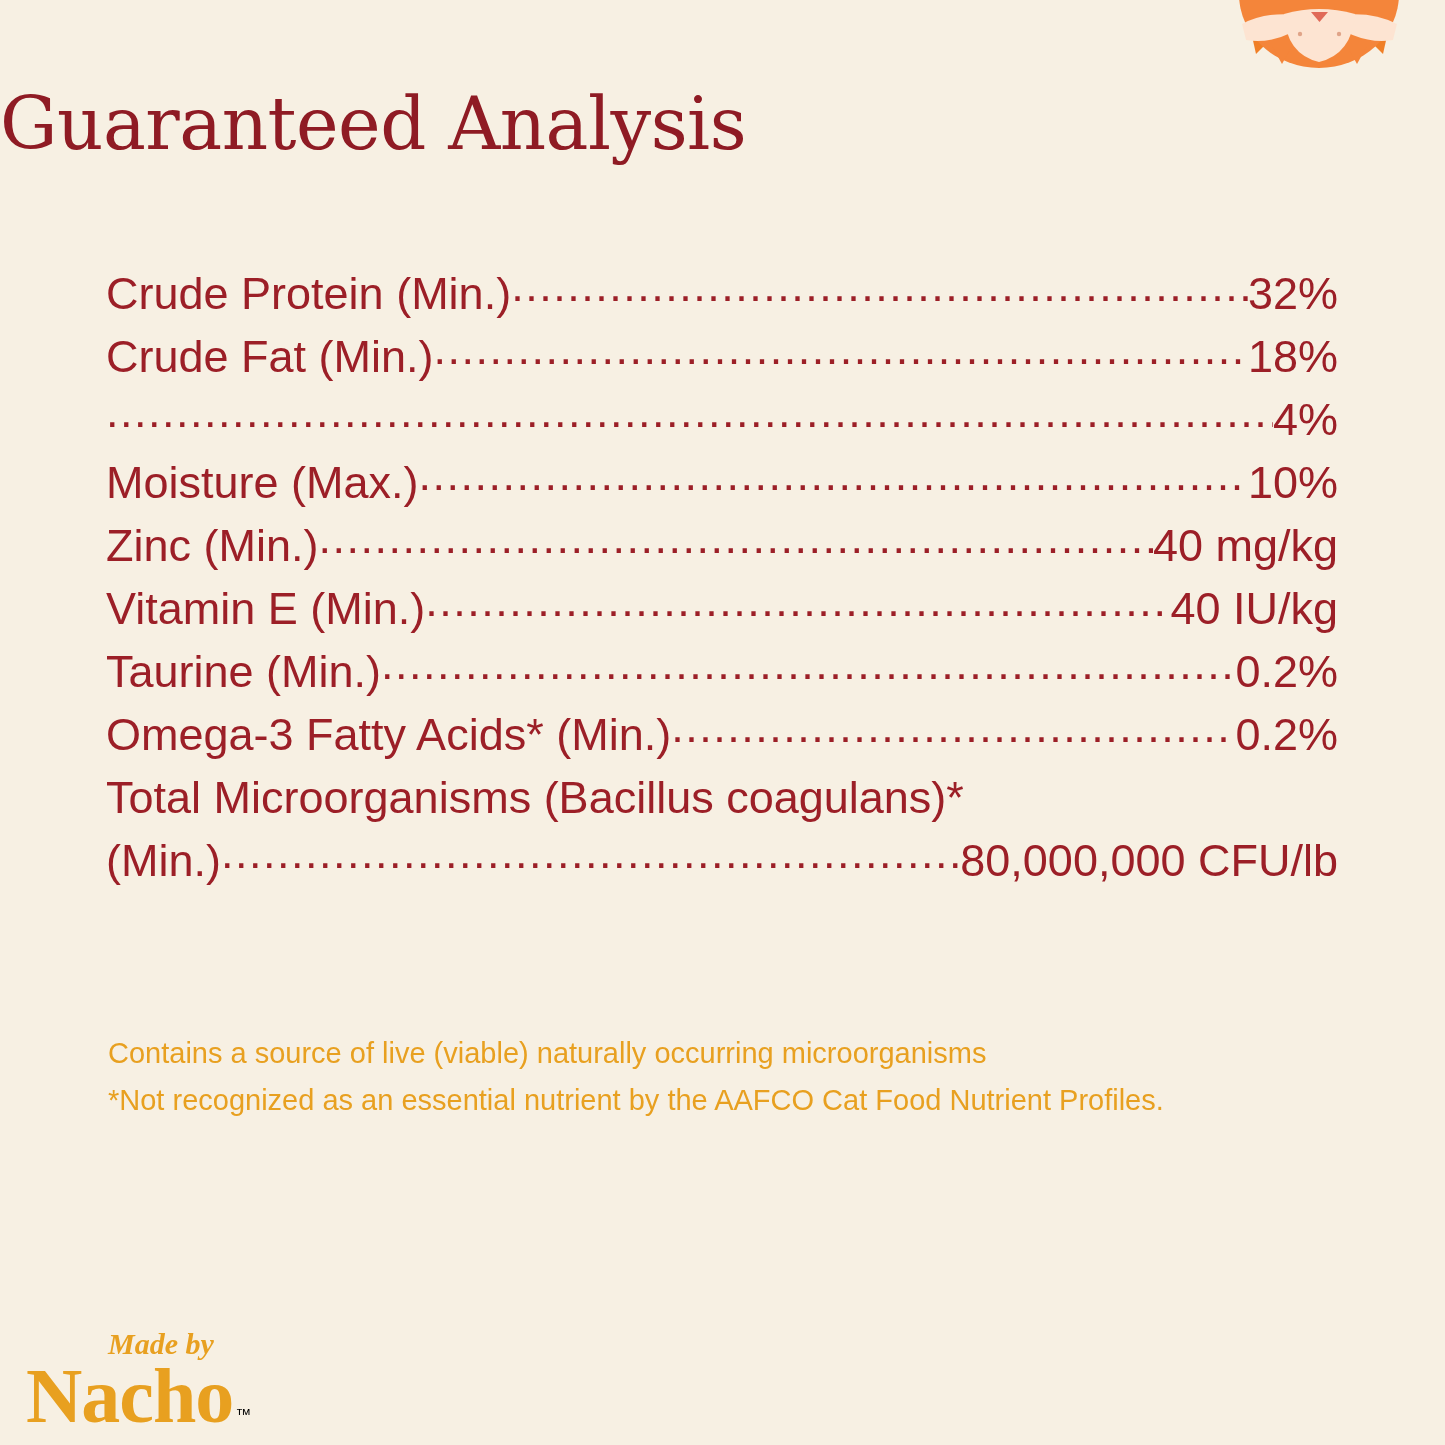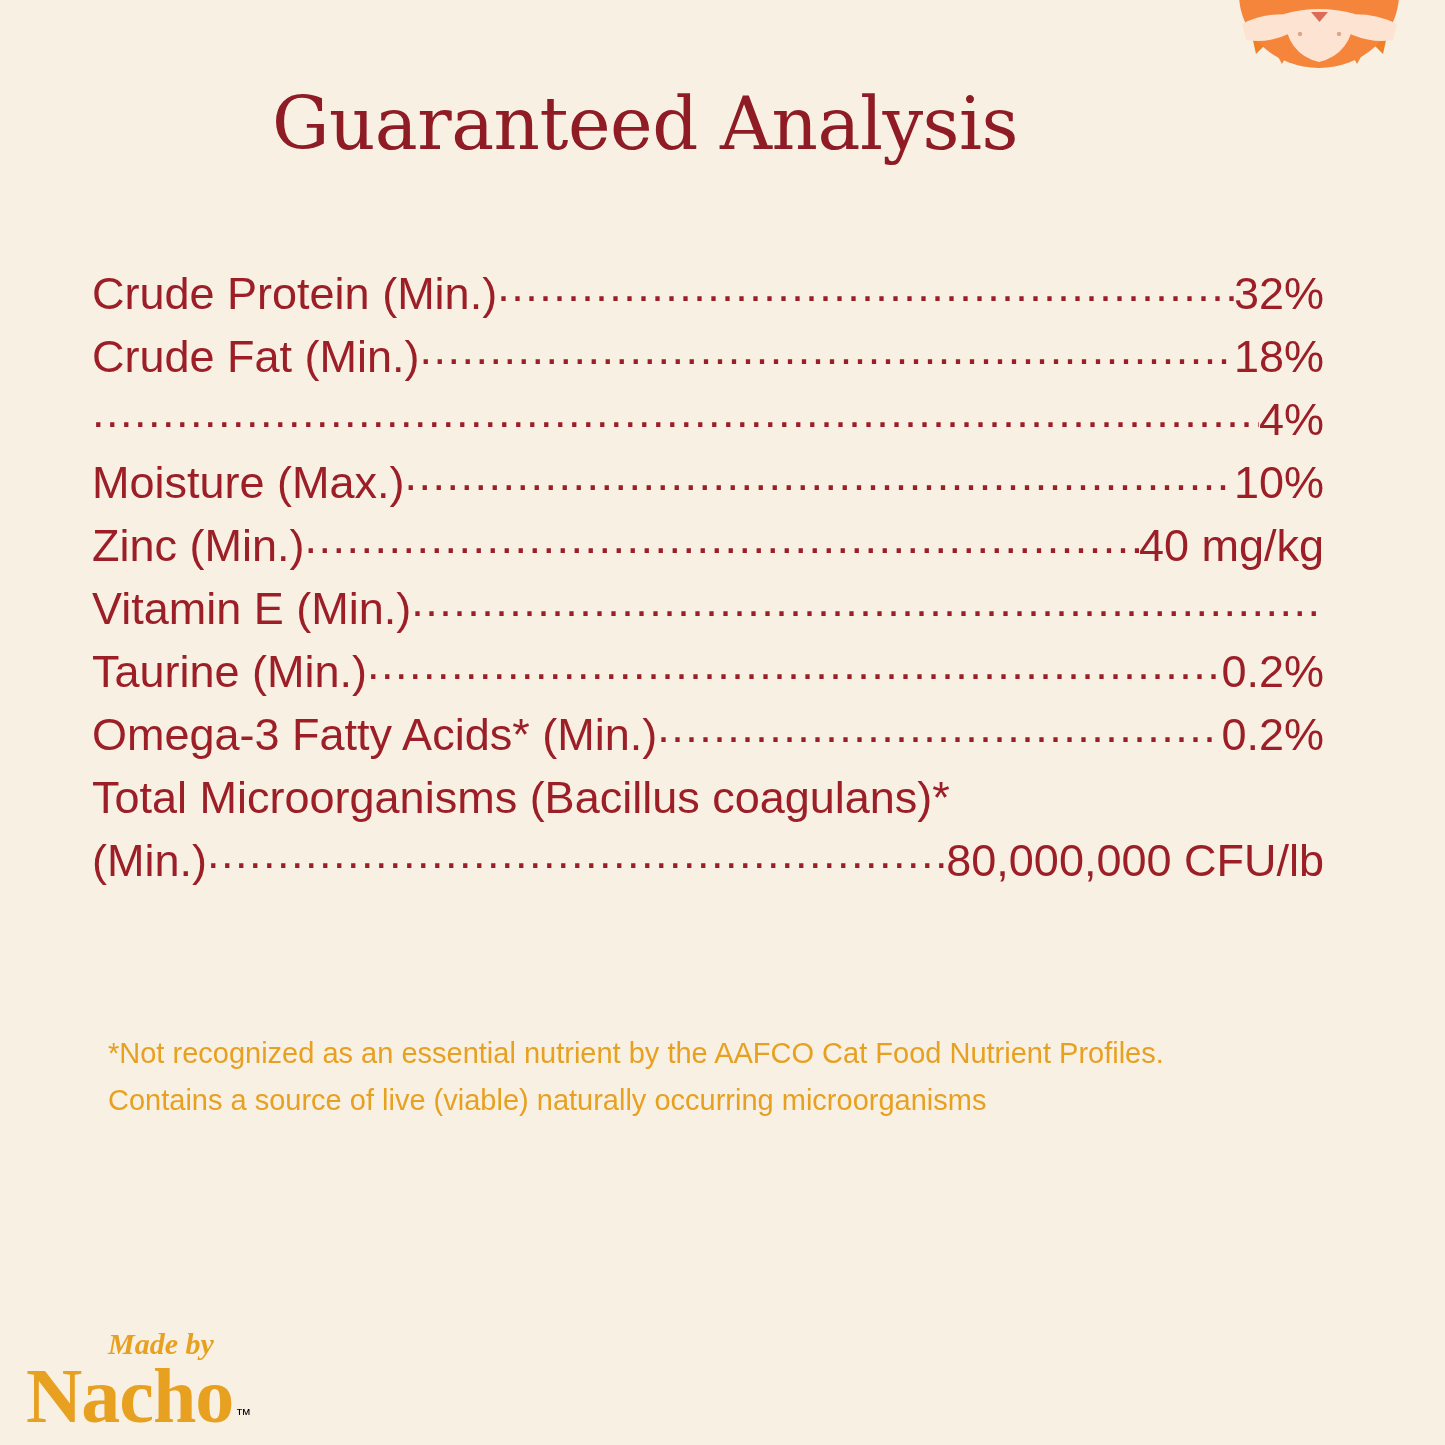--- a/index.html
+++ b/index.html
@@ -23,34 +23,34 @@
     width: 215px;
     height: 200px;
   }
 
   
   .title {
     position: absolute;
     top: 88px;
     left: 0;
     width: 1290px;
-    text-align: center;
+    text-align: left;
     font-family: "DejaVu Serif", "Liberation Serif", serif;
     font-size: 72px;
     line-height: 1.0;
     color: #8f1b24;
     letter-spacing: -0.5px;
     font-weight: 400;
   }
 
   
   .analysis {
     position: absolute;
     top: 262px;
-    left: 92px;
+    left: 106px;
     width: 1232px;
     color: #9c1f27;
     font-size: 45px;
     line-height: 63px;
     font-family: "Liberation Sans", sans-serif;
     font-weight: 400;
   }
   .row {
     display: flex;
     align-items: baseline;
@@ -195,20 +195,21 @@
 
   <div class="row">
     <span class="label">Zinc (Min.)</span>
     <span class="dots"></span>
     <span class="value">40 mg/kg</span>
   </div>
 
   <div class="row">
     <span class="label">Vitamin E (Min.)</span>
     <span class="dots"></span>
+    <span class="value">40 IU/kg</span>
   </div>
 
   <div class="row">
     <span class="label">Taurine (Min.)</span>
     <span class="dots"></span>
     <span class="value">0.2%</span>
   </div>
 
 
   <div class="row">
@@ -221,22 +222,22 @@
     <span class="label-full">Total Microorganisms (Bacillus coagulans)*</span>
     <div class="row">
       <span class="label">(Min.)</span>
       <span class="dots"></span>
       <span class="value">80,000,000 CFU/lb</span>
     </div>
   </div>
 </div>
 
 <div class="footnote">
+  <div>Contains a source of live (viable) naturally occurring microorganisms</div>
   <div>*Not recognized as an essential nutrient by the AAFCO Cat Food Nutrient Profiles.</div>
-  <div>Contains a source of live (viable) naturally occurring microorganisms</div>
 </div>
 
 <div class="logo">
   <div class="logo-made">Made by</div>
   <div>
     <span class="logo-name">Nacho</span><span class="logo-tm">™</span>
   </div>
 </div>
 
 </body></html>

